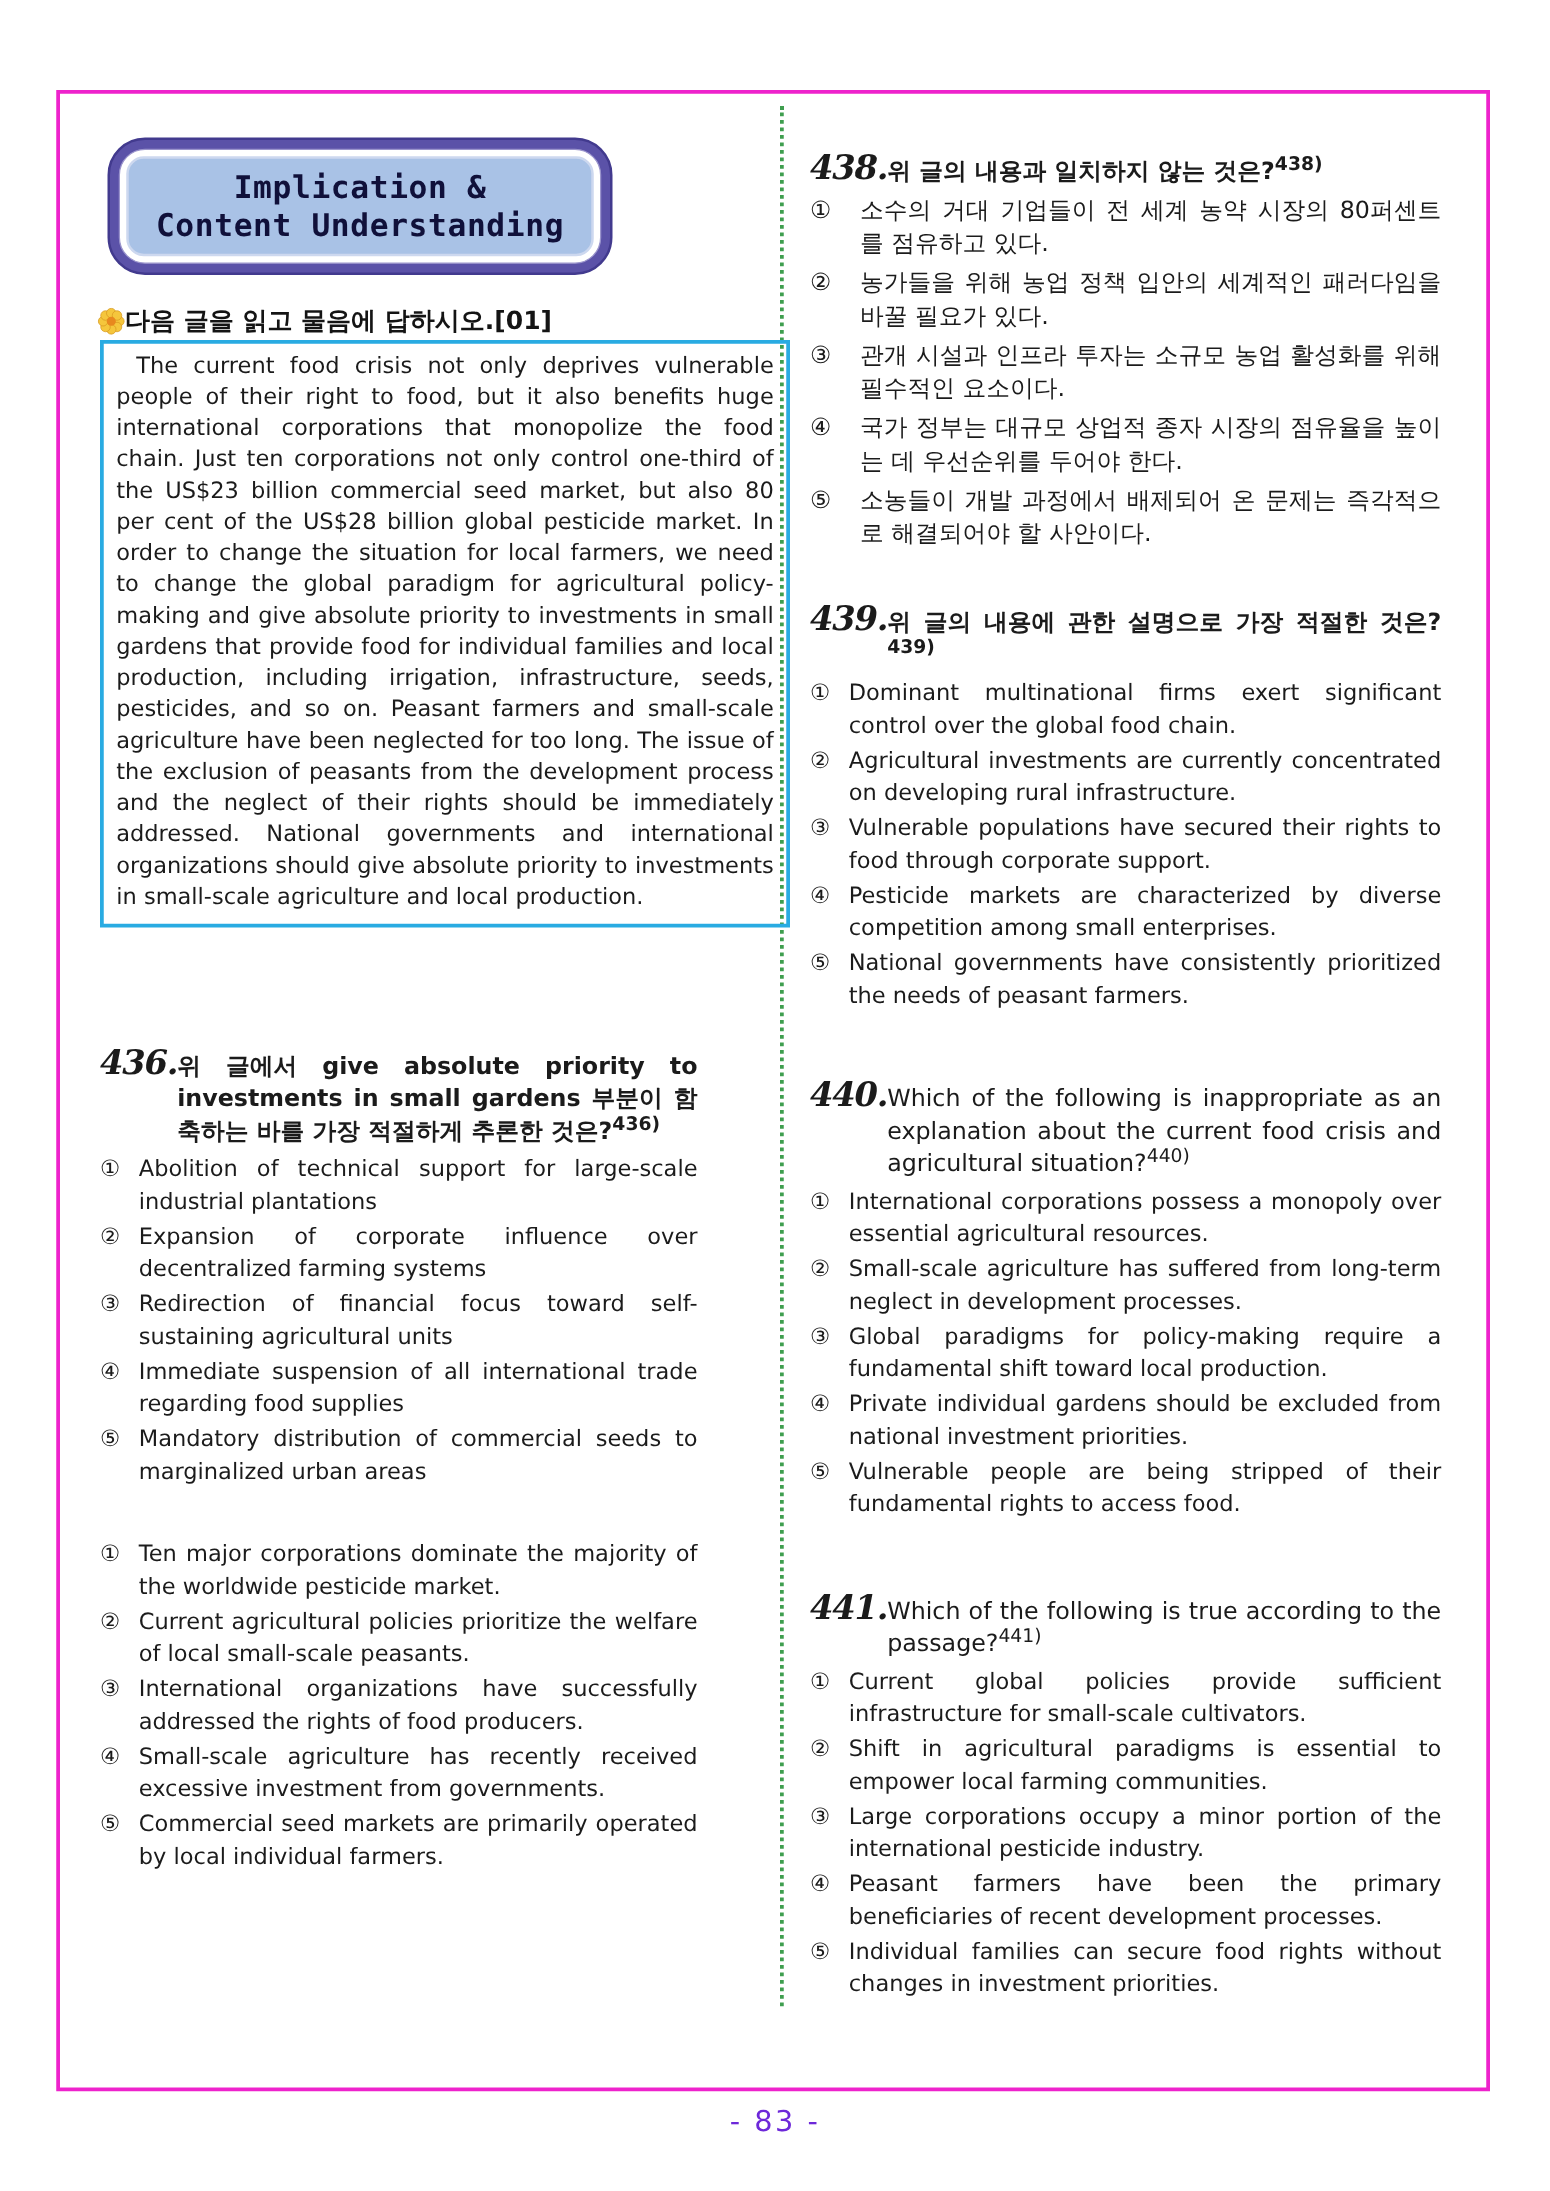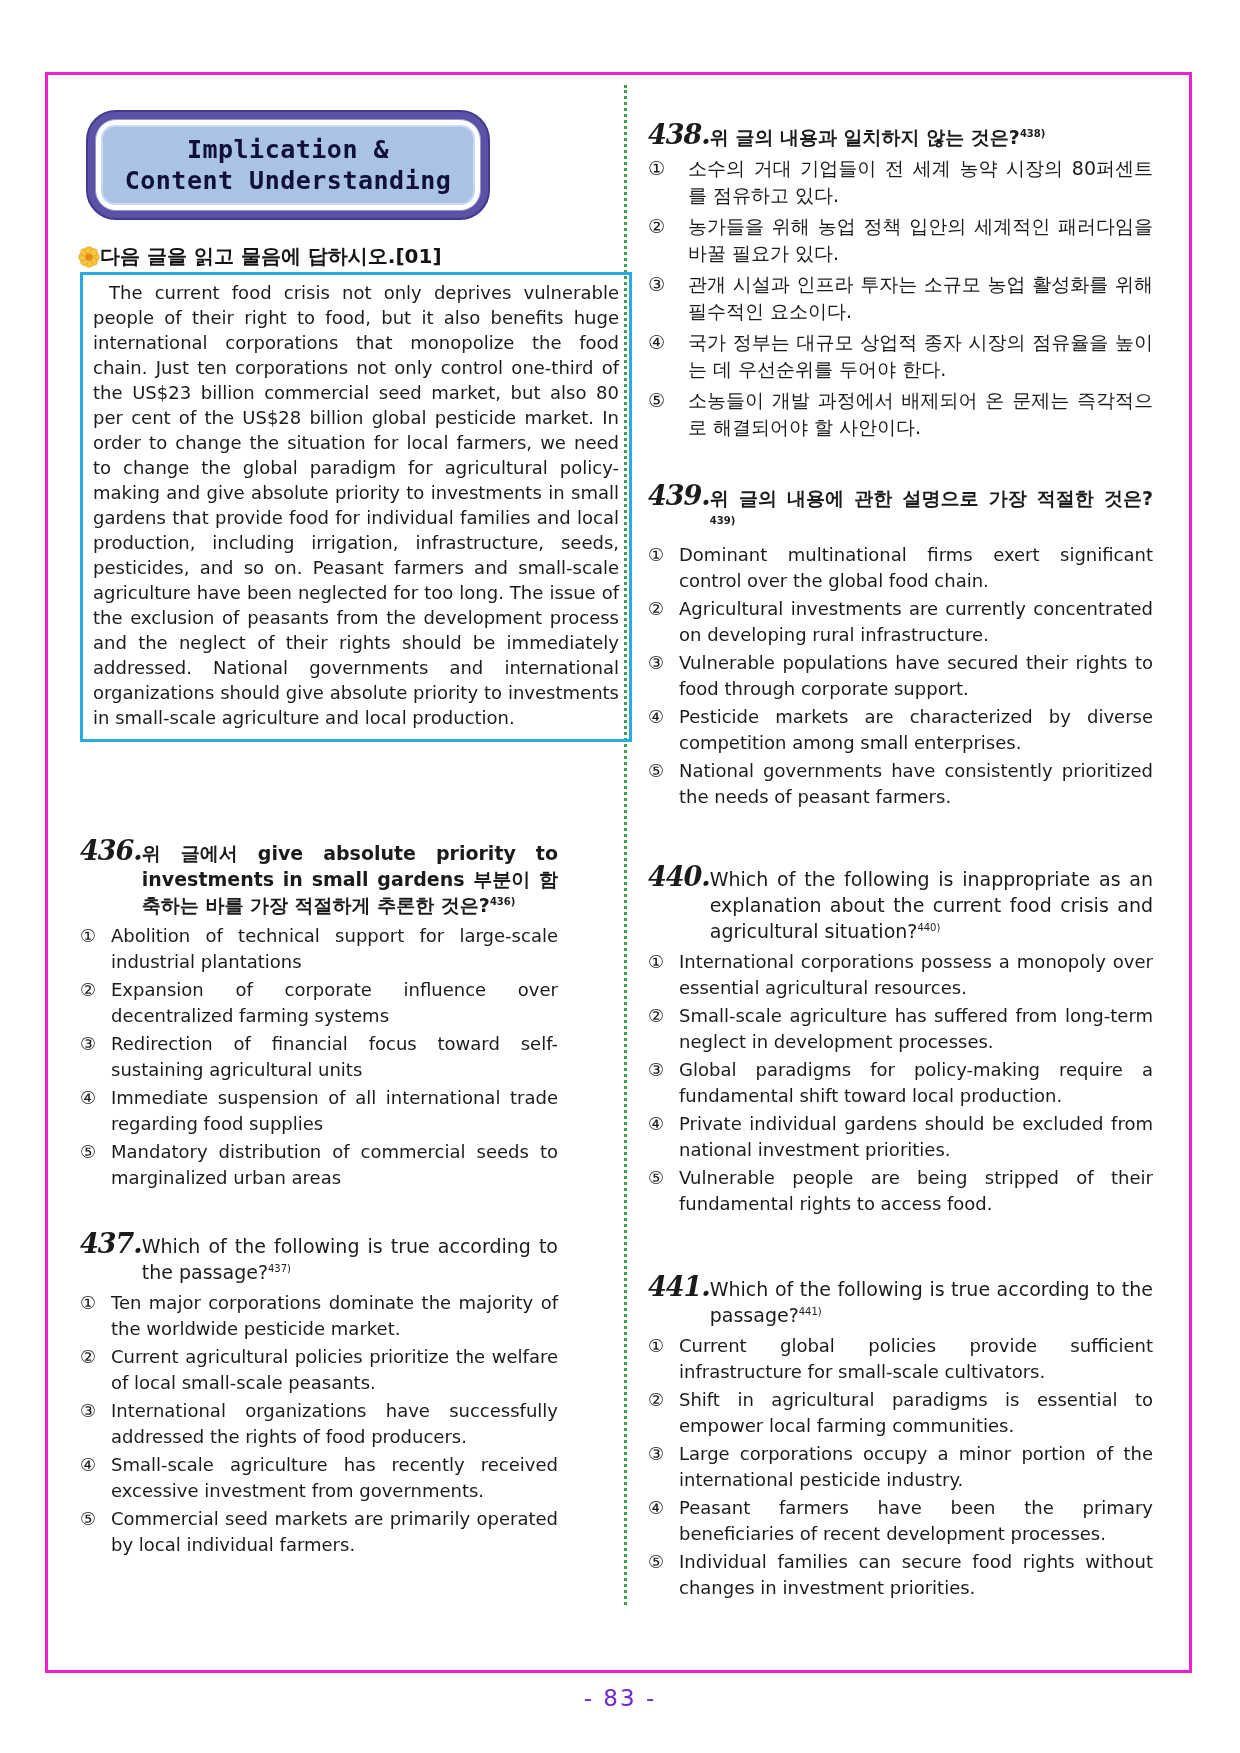--- a/index.html
+++ b/index.html
@@ -43,21 +43,21 @@
   
   .qb { position:absolute; left:2px; width:478px; }
   .col-right .qb { width:505px; }
   .q-head { display:flex; align-items:flex-start; margin-bottom:5px; }
   .q-num {
     flex:0 0 56px; font-family:"DejaVu Serif", serif; font-style:italic; font-weight:bold;
     font-size:27px; line-height:26px; letter-spacing:-1px;
   }
   .q-title { flex:1; font-size:19px; line-height:26px; text-align:justify; padding-top:2px; }
   .q-title.kr { font-weight:bold; }
-  sup.q-ref { font-size:10px; line-height:0; }
+  sup.q-ref { font-size:15px; line-height:0; }
 
   .opt { position:relative; padding-left:31px; font-size:18px; line-height:26px; text-align:justify; margin-bottom:2px; }
   .opt .marker { position:absolute; left:0; top:0; }
   .kr-opts .opt { padding-left:40px; font-size:19px; line-height:27px; margin-bottom:4px; }
 
   #q436 { top:740px; }
   #q437 { top:1133px; }
   #q438 { top:24px; }
   #q439 { top:385px; }
   #q440 { top:766px; }
@@ -111,24 +111,20 @@
         <div class="opts">
           <div class="opt"><span class="marker">①</span><span>Abolition of technical support for large-scale industrial plantations</span></div>
           <div class="opt"><span class="marker">②</span><span>Expansion of corporate influence over decentralized farming systems</span></div>
           <div class="opt"><span class="marker">③</span><span>Redirection of financial focus toward self-sustaining agricultural units</span></div>
           <div class="opt"><span class="marker">④</span><span>Immediate suspension of all international trade regarding food supplies</span></div>
           <div class="opt"><span class="marker">⑤</span><span>Mandatory distribution of commercial seeds to marginalized urban areas</span></div>
         </div>
       </div>
 
       <div class="qb" id="q437">
-        <div class="q-head">
-          <span class="q-num">437.</span>
-          <span class="q-title"><span>Which of the following is true according to the passage?</span><sup class="q-ref">437)</sup></span>
-        </div>
         <div class="opts">
           <div class="opt"><span class="marker">①</span><span>Ten major corporations dominate the majority of the worldwide pesticide market.</span></div>
           <div class="opt"><span class="marker">②</span><span>Current agricultural policies prioritize the welfare of local small-scale peasants.</span></div>
           <div class="opt"><span class="marker">③</span><span>International organizations have successfully addressed the rights of food producers.</span></div>
           <div class="opt"><span class="marker">④</span><span>Small-scale agriculture has recently received excessive investment from governments.</span></div>
           <div class="opt"><span class="marker">⑤</span><span>Commercial seed markets are primarily operated by local individual farmers.</span></div>
         </div>
       </div>
     </div>
 

